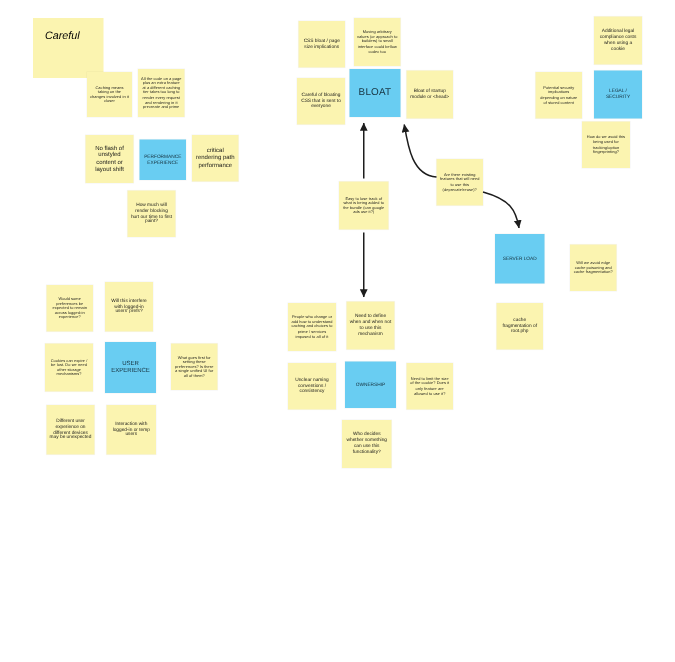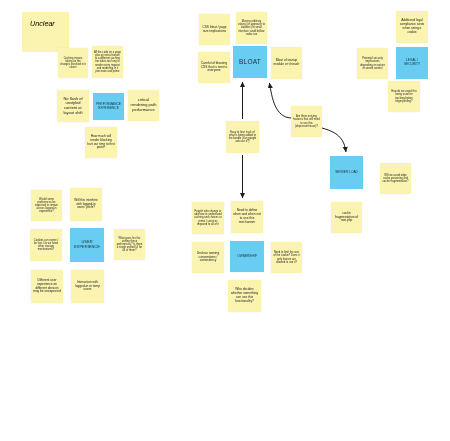--- a/index.html
+++ b/index.html
@@ -44,21 +44,21 @@
 
   
   #links{position:absolute;inset:0;pointer-events:none;}
 </style>
 </head>
 <body>
 
 <div id="board">
 
   <div class="exemplar" style="left:22px;top:12px;width:47px;height:40px;">
-    <span class="t-title">Unclear</span>
+    <span class="t-title">Careful</span>
   </div>
 
   <div class="note yellow t-xxs" style="left:58px;top:48px;width:30px;height:30px;">Caching means taking on the changes involved in it closer</div>
 
   <div class="note yellow t-xxs" style="left:92px;top:46px;width:31px;height:32px;">All the code on a page plus an extra feature at a different caching tier takes too long to render every request and rendering in it precreate and prime</div>
 
   <div class="note yellow t-s" style="left:57px;top:90px;width:32px;height:32px;">No flash of unstyled content or layout shift</div>
 
   <div class="note blue t-xs hub" style="left:93px;top:93px;width:31px;height:27px;">PERFORMANCE EXPERIENCE</div>
 

